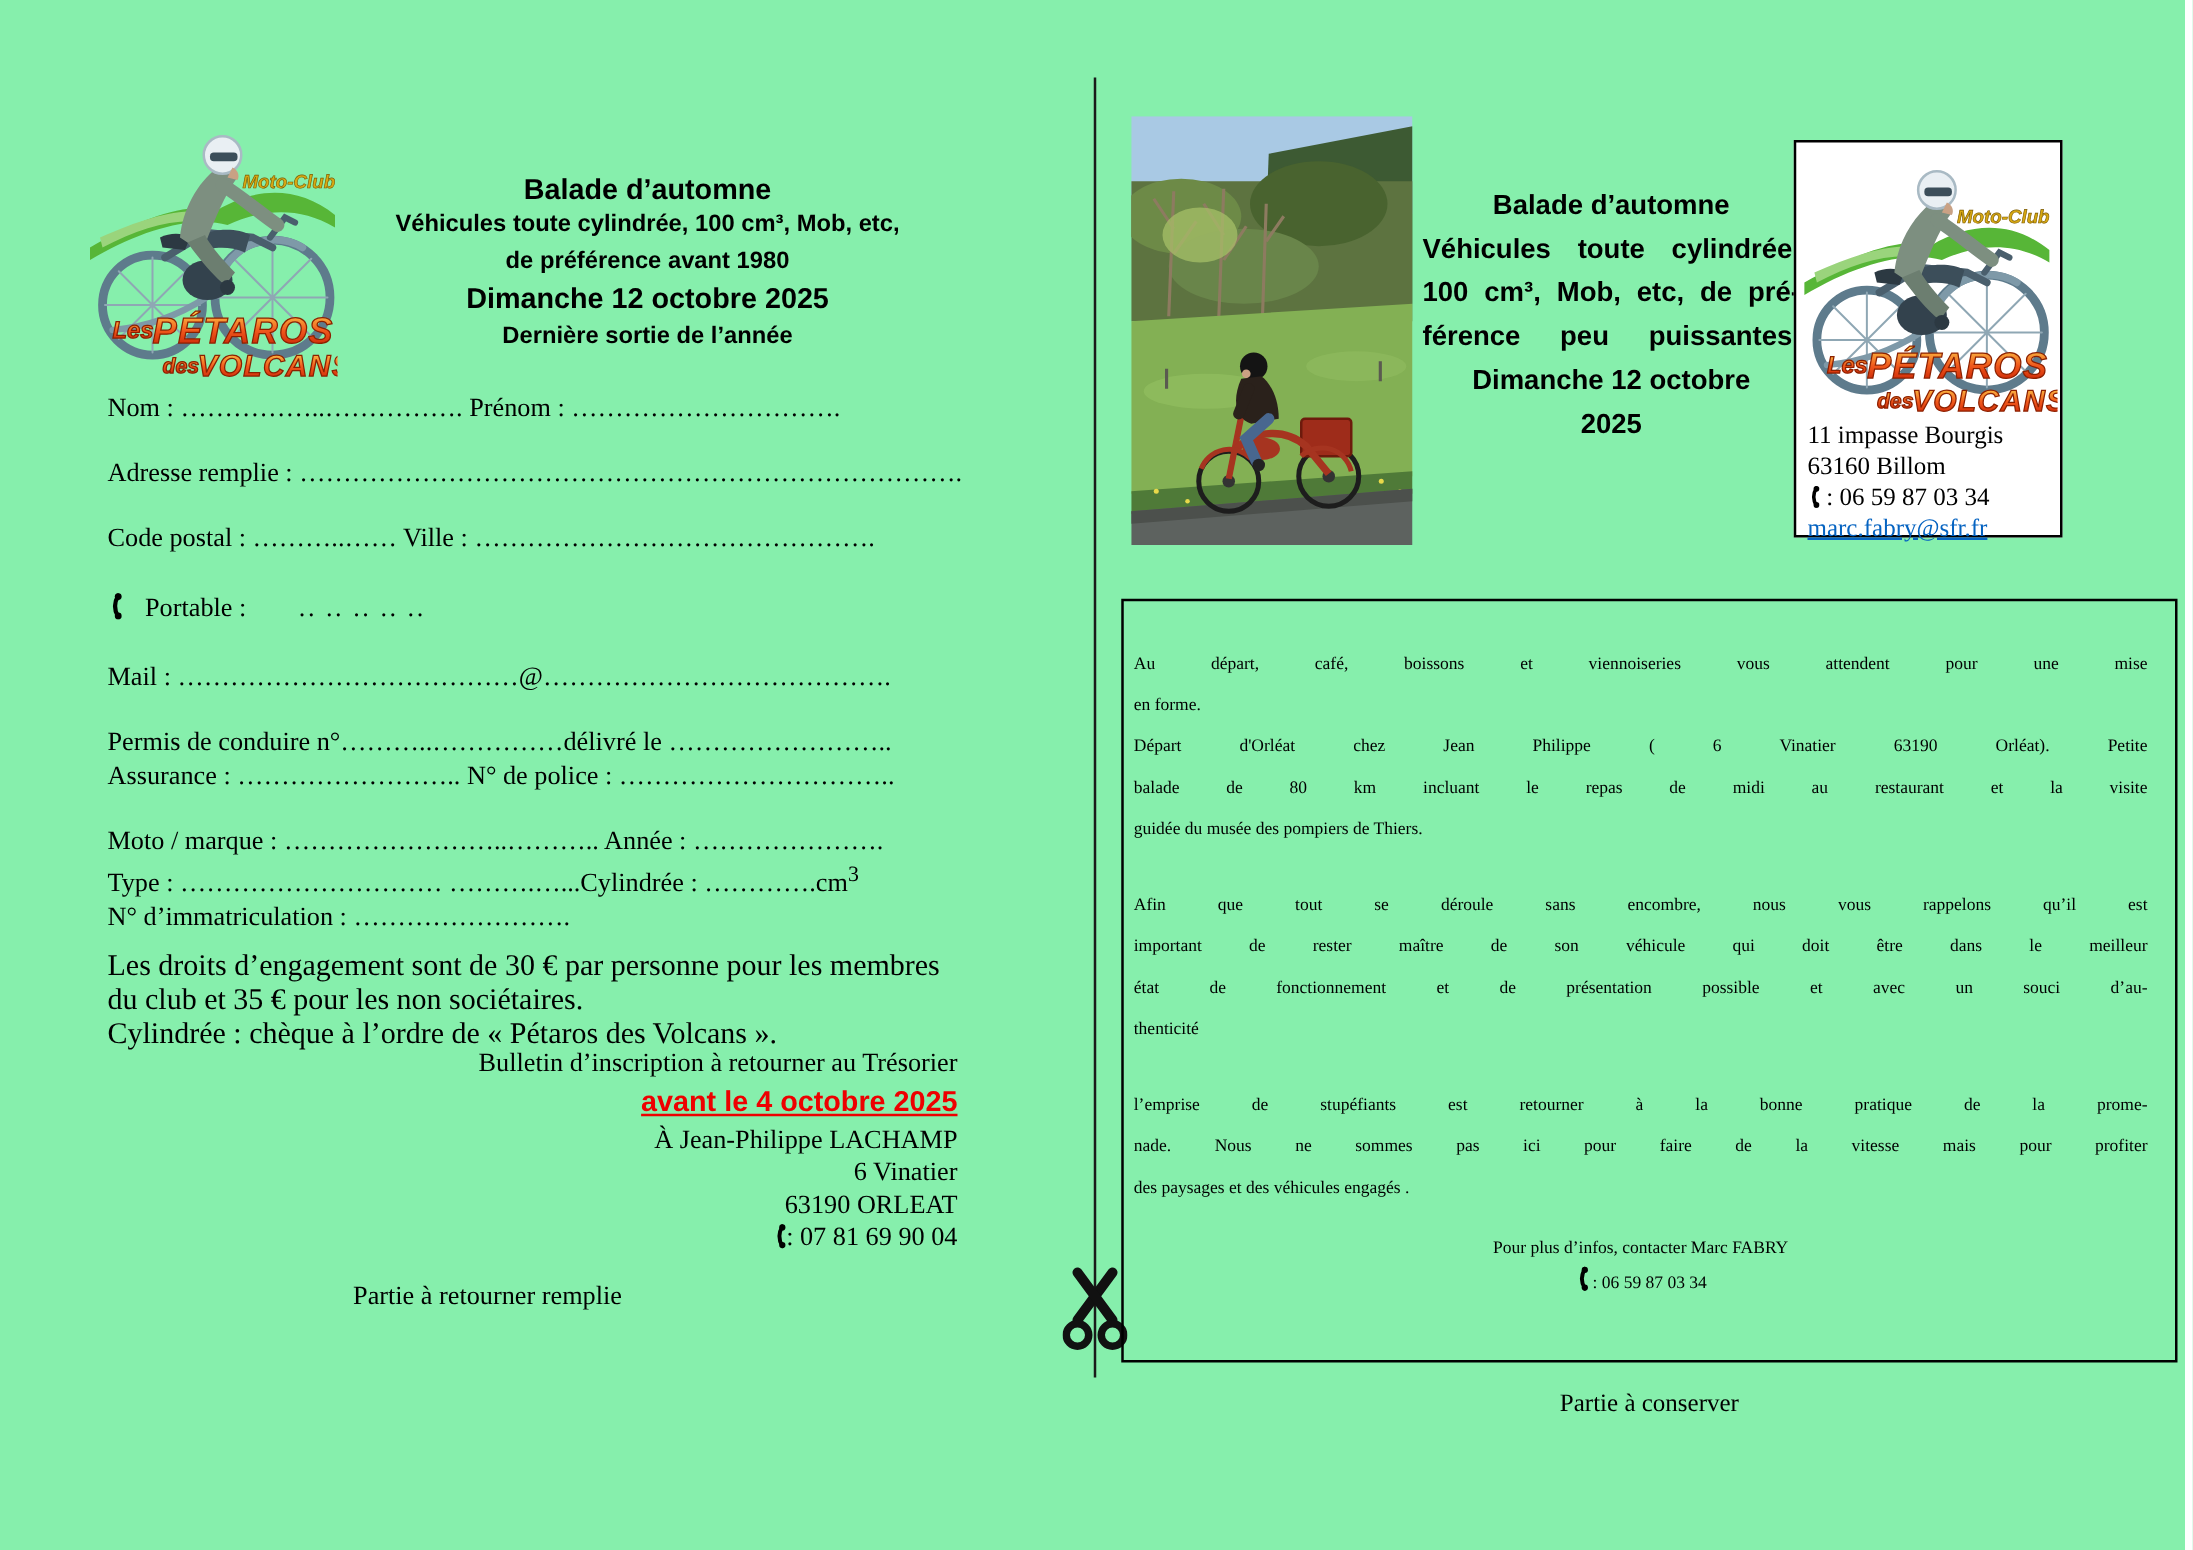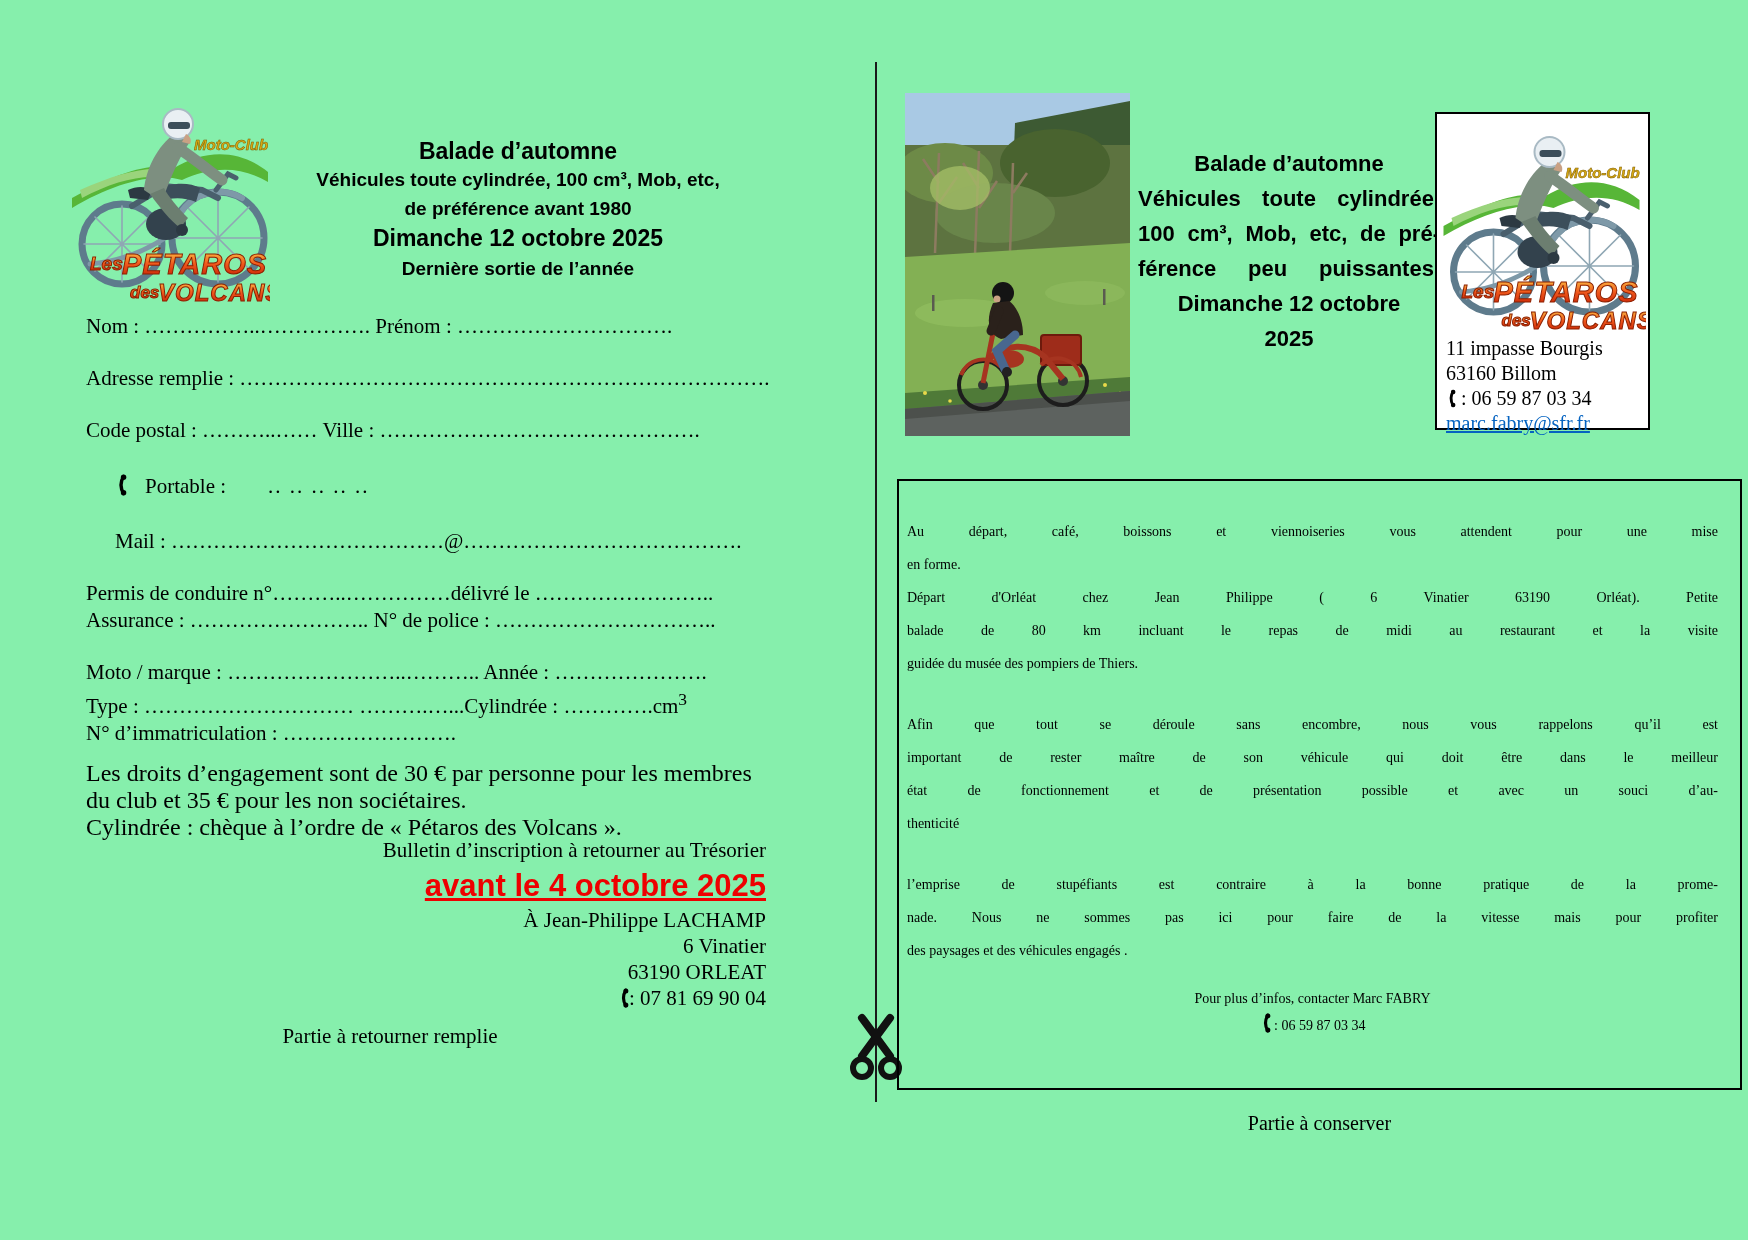--- a/index.html
+++ b/index.html
@@ -20,28 +20,28 @@
   
   .title-block { position:absolute; left:258px; top:138px; width:520px; text-align:center;
                  font-family:"Liberation Sans", sans-serif; font-weight:bold; }
   .t-lg { font-size:23px; line-height:27px; }
   .t-md { font-size:19px; line-height:29px; }
   .t-lg2 { font-size:23px; line-height:31px; }
 
   
   .form-block { position:absolute; left:86px; top:314px; width:700px; font-size:21px; white-space:nowrap; }
   .form-line { line-height:24px; }
-  .mt-lg { margin-top:28px; } .mt-xl { margin-top:31px;margin-left:29px; } .mt-sm { margin-top:3px; }
+  .mt-lg { margin-top:28px; } .mt-xl { margin-top:31px; } .mt-sm { margin-top:3px; }
   .ph { display:inline-block; vertical-align:-4px; }
   .portable-dots { margin-left:42px; letter-spacing:2px; }
   .portable-label { margin-left:18px; }
 
   .fees-block { position:absolute; left:86px; top:760px; width:690px; font-size:24px; line-height:27px; }
   .center-block { position:absolute; left:86px; top:838px; width:680px; text-align:right; font-size:21px; }
-  .deadline { font-family:"Liberation Sans", sans-serif; font-size:31px; font-weight:bold;
+  .deadline { font-family:"Liberation Sans", sans-serif; font-size:23px; font-weight:bold;
               text-decoration:underline; margin-top:5px; margin-bottom:3px; }
   .addr-line { line-height:26px; }
   .left-footer { position:absolute; left:60px; top:1024px; width:660px; text-align:center; font-size:21px; }
 
   
   .photo { position:absolute; left:29px; top:93px; width:225px; height:343px; }
   .title-block-r { position:absolute; left:262px; top:146px; width:302px;
                    font-family:"Liberation Sans", sans-serif; font-weight:bold; font-size:22px; line-height:35px; }
   .tr-c { text-align:center; }
   .tr-j { text-align:justify; text-align-last:justify; }
@@ -286,21 +286,21 @@
           <div class="jline">balade de 80 km incluant le repas de midi au restaurant et la visite</div>
           <div class="jline jlast">guidée du musée des pompiers de Thiers.</div>
         </div>
       <div class="para para-gap">
           <div class="jline">Afin que tout se déroule sans encombre, nous vous rappelons qu’il est</div>
           <div class="jline">important de rester maître de son véhicule qui doit être dans le meilleur</div>
           <div class="jline">état de fonctionnement et de présentation possible et avec un souci d’au-</div>
           <div class="jline jlast">thenticité</div>
         </div>
       <div class="para para-gap">
-          <div class="jline">l’emprise de stupéfiants est contraire à la bonne pratique de la prome-</div>
+          <div class="jline">l’emprise de stupéfiants est retourner à la bonne pratique de la prome-</div>
           <div class="jline">nade. Nous ne sommes pas ici pour faire de la vitesse mais pour profiter</div>
           <div class="jline jlast">des paysages et des véhicules engagés .</div>
         </div>
       <div class="info-contact">
         <div>Pour plus d’infos, contacter Marc FABRY</div>
         <div>
           <svg class="ph" width="11" height="22" viewBox="0 0 14 26">
             <path d="M10,3 Q4,13 10,23" fill="none" stroke="#000" stroke-width="4" stroke-linecap="round"></path>
             <circle cx="10" cy="4" r="3.2"></circle>
               <circle cx="10" cy="22" r="3.2"></circle>

